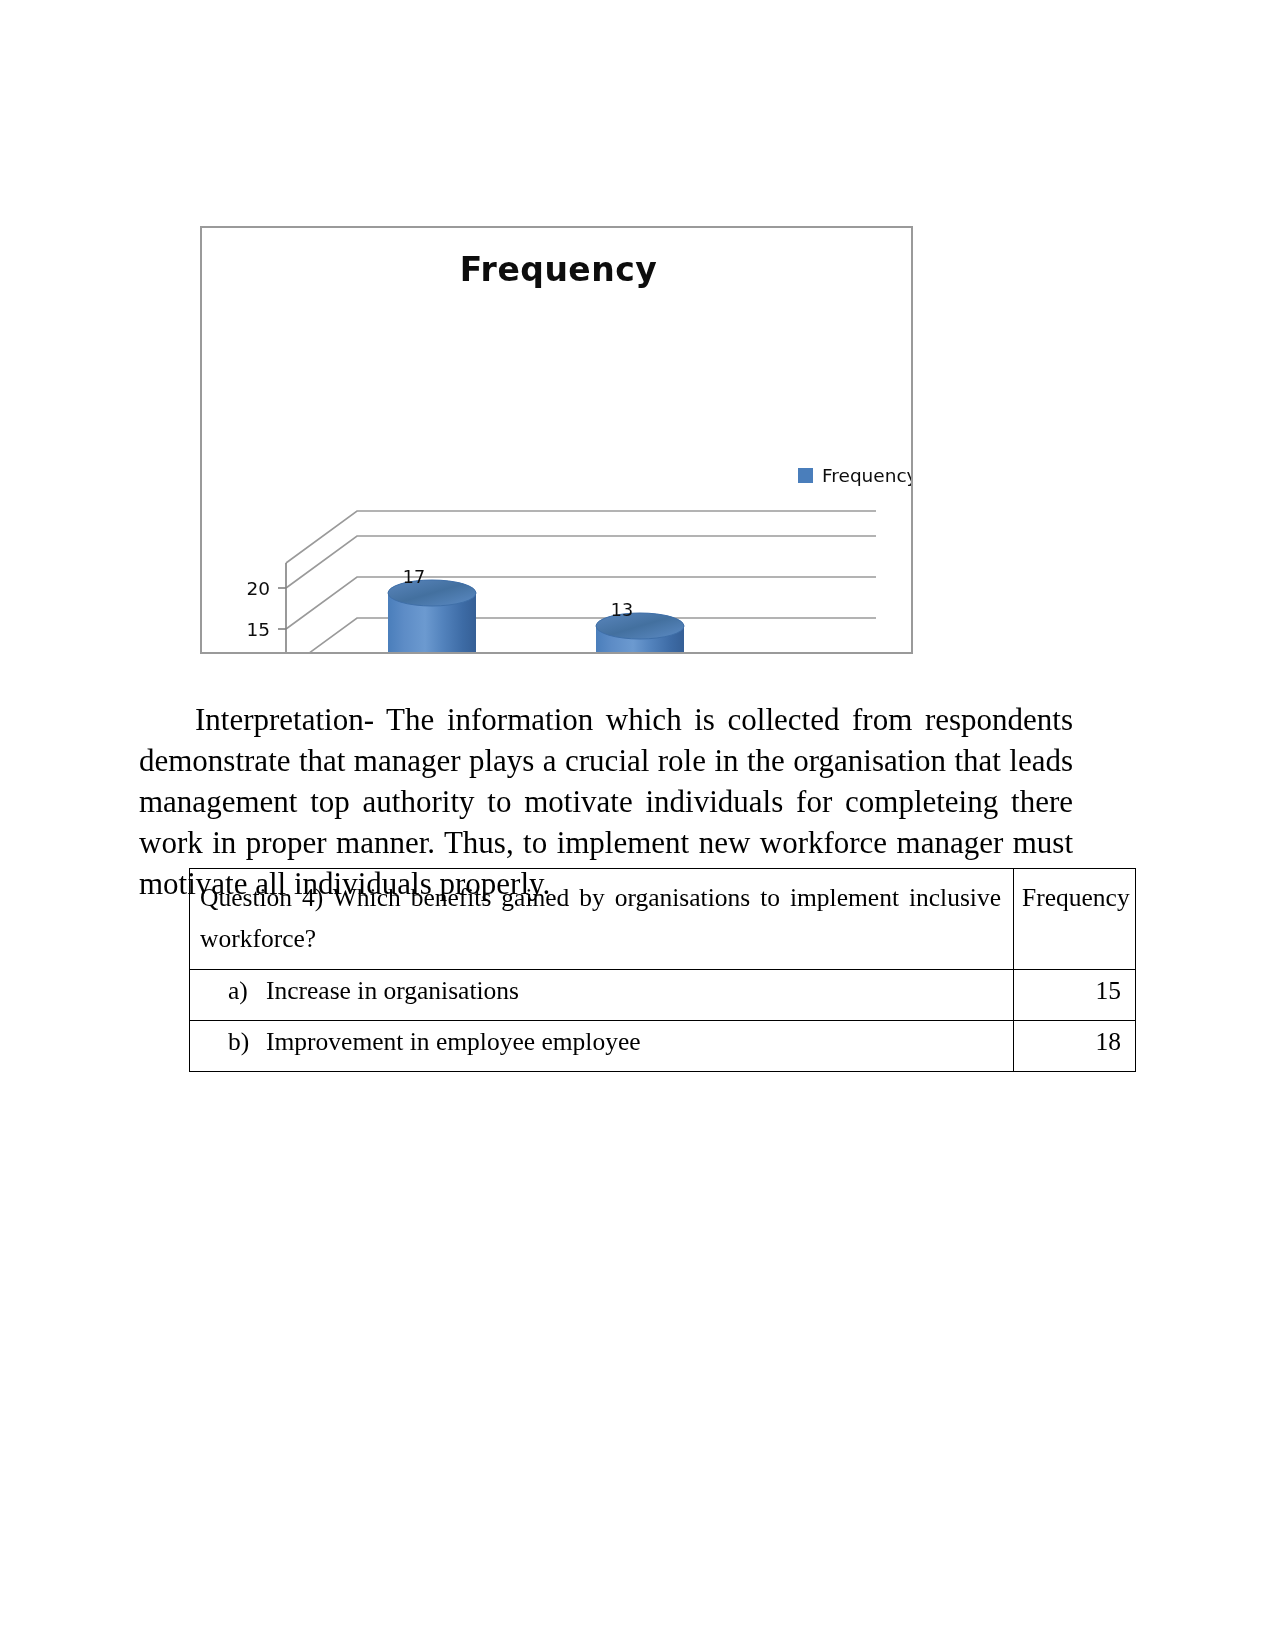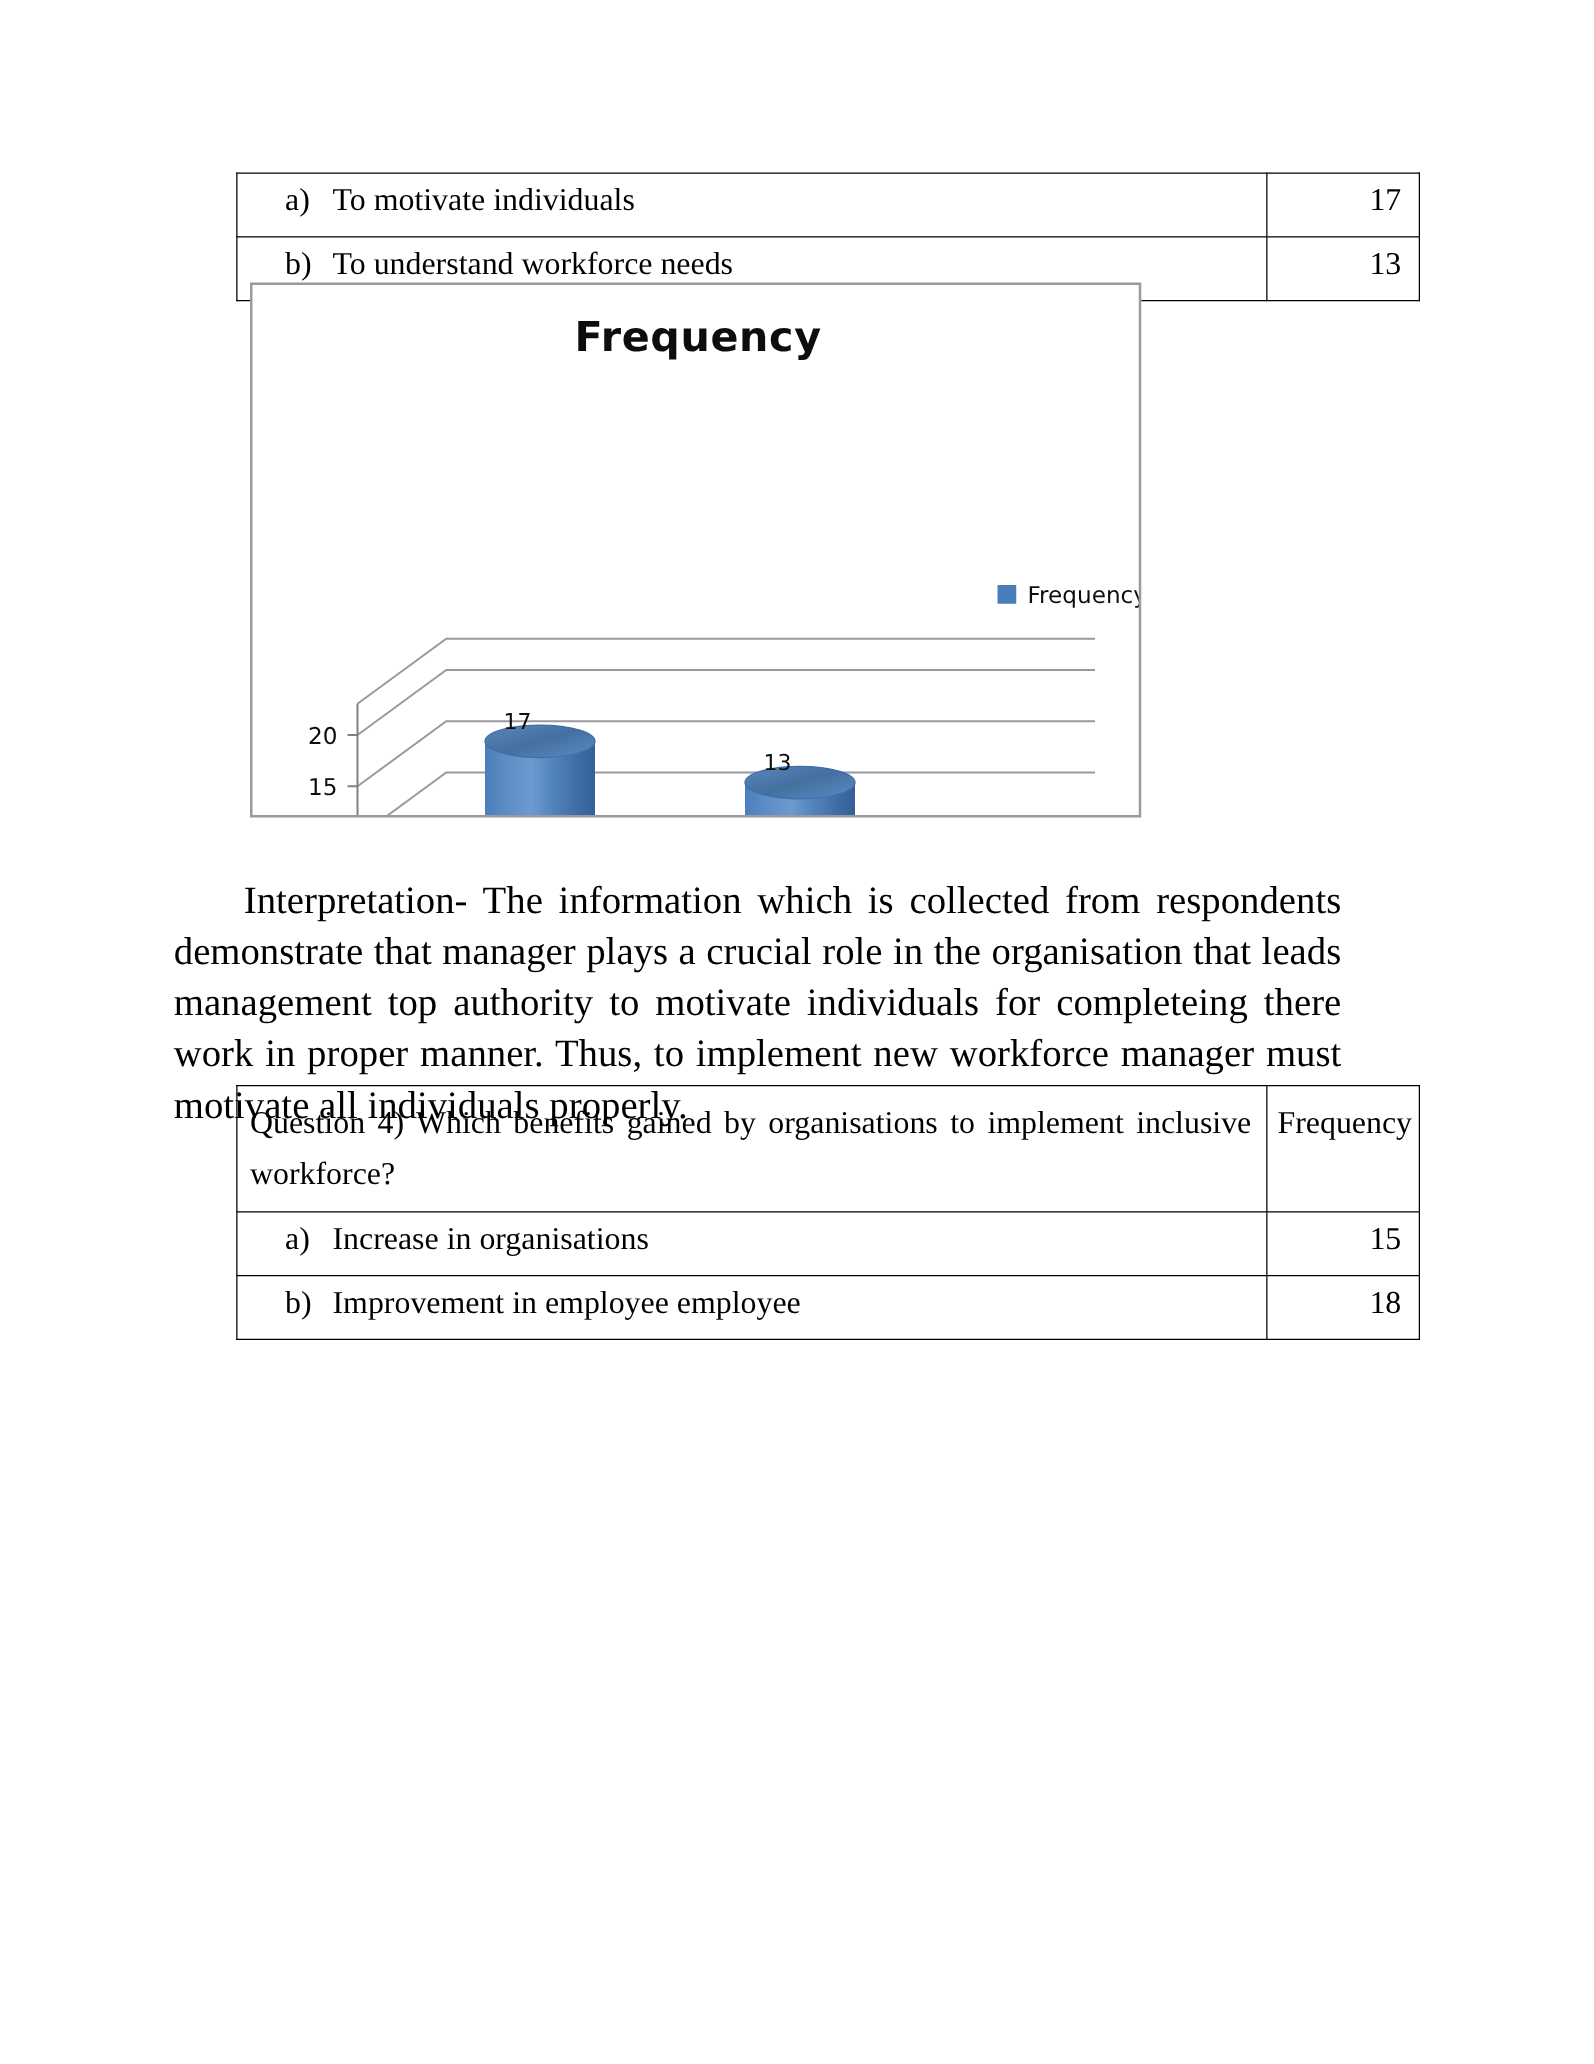--- a/index.html
+++ b/index.html
@@ -144,36 +144,20 @@
     text-align: justify;
     text-align-last: left;
     text-indent: 56px;
   }
 </style>
 </head>
 <body>
 
 <div class="page">
 
-  <table class="doc-table" id="table-top">
-    <colgroup>
-        <col class="col-label">
-        <col class="col-freq">
-      </colgroup>
-    <tbody>
-      <tr>
-        <td class="opt-cell"><span class="opt-marker">a)</span><span>To motivate individuals</span></td>
-        <td class="num-cell">17</td>
-      </tr>
-      <tr>
-        <td class="opt-cell"><span class="opt-marker">b)</span><span>To understand workforce needs</span></td>
-        <td class="num-cell">13</td>
-      </tr>
-    </tbody>
-  </table>
 
   <div id="chart-figure">
     <div class="chart-title">Frequency</div>
 
     <svg class="chart-svg" width="709" height="424" viewBox="0 0 709 424">
       <defs>
         <linearGradient id="cylBody" x1="0" y1="0" x2="1" y2="0">
           <stop offset="0" stop-color="#4a7ebb"></stop>
           <stop offset="0.18" stop-color="#5d8cc6"></stop>
           <stop offset="0.42" stop-color="#6c9ad0"></stop>

